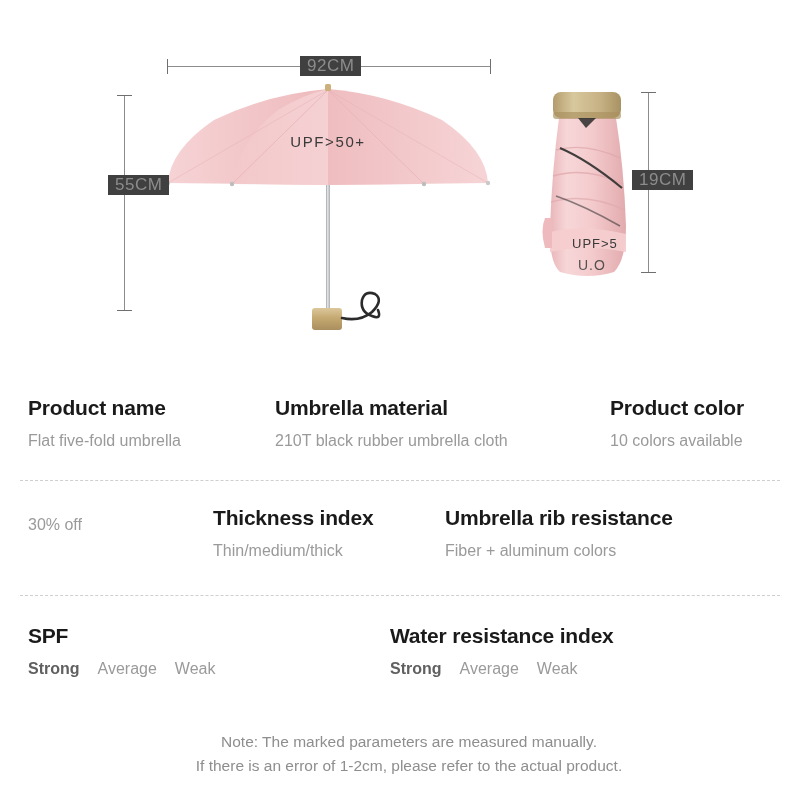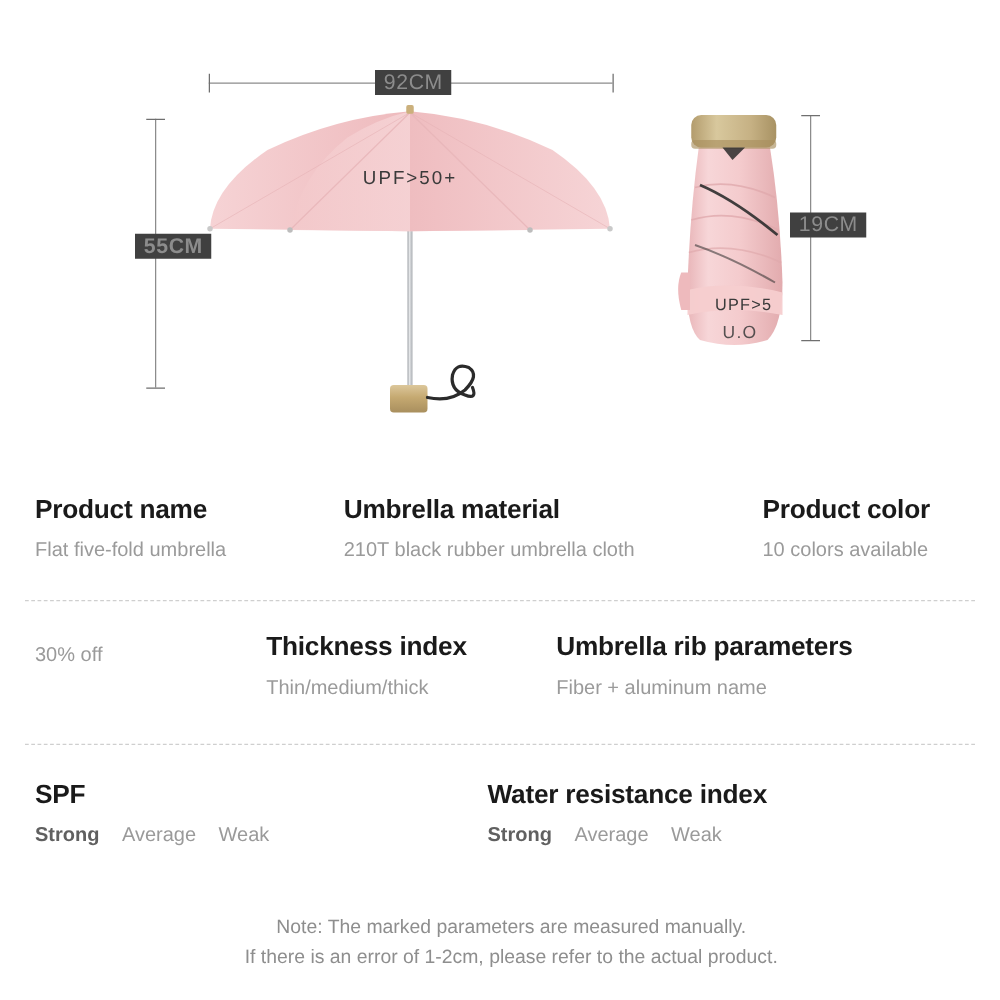--- a/index.html
+++ b/index.html
@@ -238,21 +238,21 @@
     <div class="dim-line-h" style="left:167px; top:66px; width:323px;"></div>
     <div class="dim-cap-v" style="left:167px; top:59px;"></div>
     <div class="dim-cap-v" style="left:490px; top:59px;"></div>
     <div class="dim-label dim-label-mask" style="left:300px; top:56px;">92CM</div>
   </div>
 
   <div>
     <div class="dim-line-v" style="left:124px; top:95px; height:215px;"></div>
     <div class="dim-cap-h" style="left:117px; top:95px;"></div>
     <div class="dim-cap-h" style="left:117px; top:310px;"></div>
-    <div class="dim-label dim-label-mask" style="left:108px; top:187px;font-weight:bold;">55CM</div>
+    <div class="dim-label dim-label-mask" style="left:108px; top:175px;">55CM</div>
   </div>
 
   <div>
     <div class="dim-line-v" style="left:648px; top:92px; height:180px;"></div>
     <div class="dim-cap-h" style="left:641px; top:92px;"></div>
     <div class="dim-cap-h" style="left:641px; top:272px;"></div>
     <div class="dim-label dim-label-mask" style="left:632px; top:170px;">19CM</div>
   </div>
 
 </div>
@@ -278,22 +278,22 @@
 
   <div class="spec-row" style="height:115px; margin-top:0;">
     <div class="spec-cell" style="left:28px; top:25px;">
       <div class="spec-val">30% off</div>
     </div>
     <div class="spec-cell" style="left:213px; top:25px;">
       <div class="spec-key">Thickness index</div>
       <div class="spec-val">Thin/medium/thick</div>
     </div>
     <div class="spec-cell" style="left:445px; top:25px;">
-      <div class="spec-key">Umbrella rib parameters</div>
-      <div class="spec-val">Fiber + aluminum name</div>
+      <div class="spec-key">Umbrella rib resistance</div>
+      <div class="spec-val">Fiber + aluminum colors</div>
     </div>
   </div>
 
   <div class="divider" style="top:220px;"></div>
 
   <div class="spec-row" style="height:110px;">
 
     <div class="spec-cell" style="left:28px; top:28px;">
       <div class="spec-key">SPF</div>
       <div class="rating-opts">

